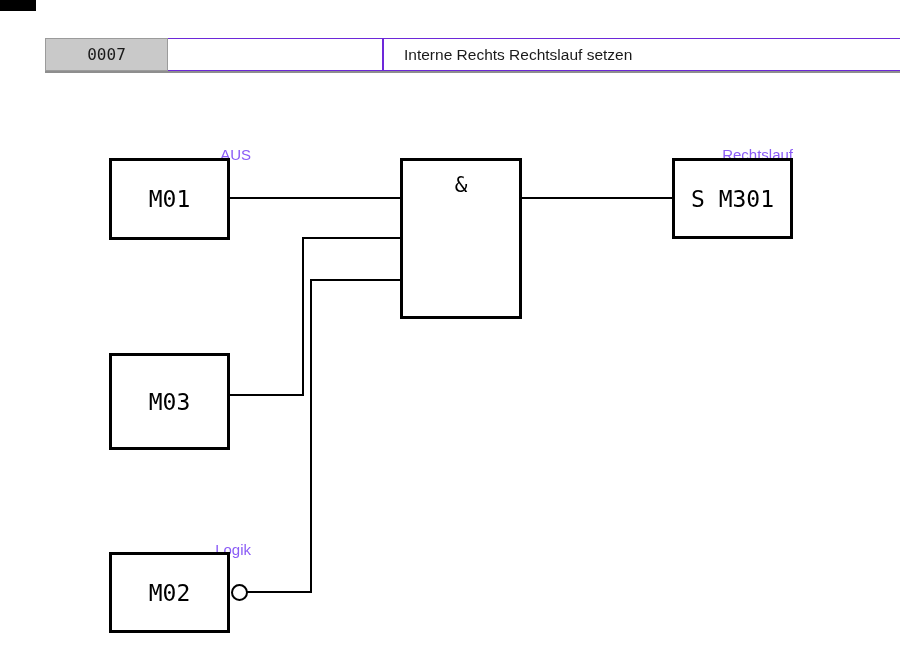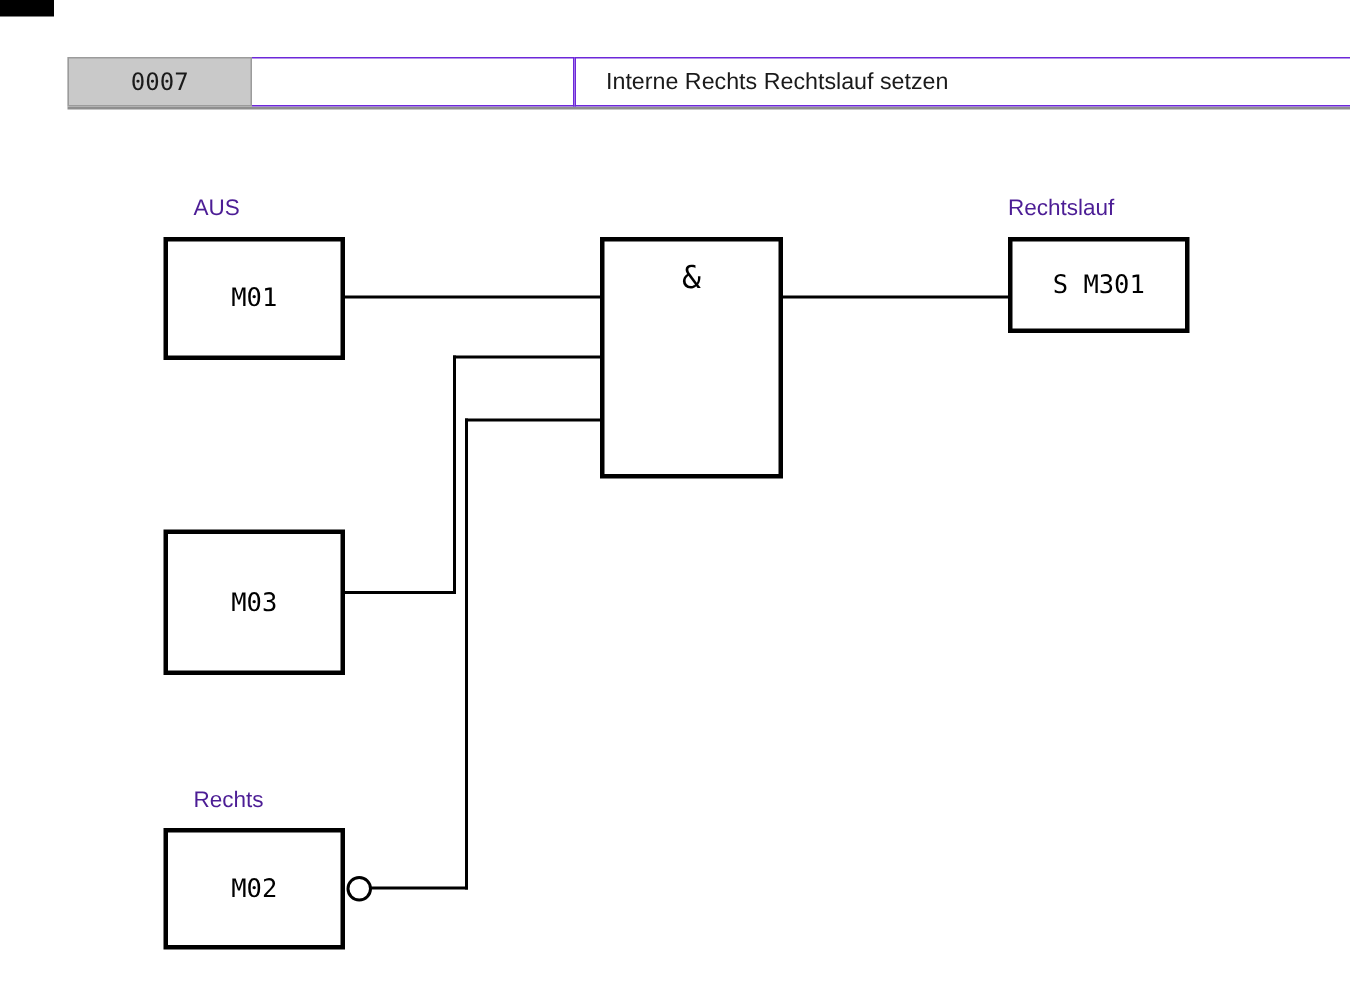--- a/index.html
+++ b/index.html
@@ -53,39 +53,39 @@
   }
 
   
   .blk{
     position:absolute;
     box-sizing:border-box;
     border:3px solid #000000;
     background:#ffffff;
     display:flex;align-items:center;justify-content:center;
     font-family:"DejaVu Sans Mono",monospace;
-    font-size:17px;color:#000000;
+    font-size:23px;color:#000000;
   }
   #blk-m01{left:109px;top:158px;width:121px;height:82px;}
   #blk-m03{left:109px;top:353px;width:121px;height:97px;}
   #blk-m02{left:109px;top:552px;width:121px;height:81px;}
-  #blk-out{left:672px;top:158px;width:121px;height:64px;}
+  #blk-out{left:672px;top:158px;width:121px;height:81px;}
   #blk-and{
     left:400px;top:158px;width:122px;height:161px;
     align-items:flex-start;
     padding-top:12px;
     font-size:21px;
   }
 
   
   .blk-label{
     position:absolute;
     width:122px;height:20px;
-    text-align:left;
-    font-size:15px;color:#4c1d95;
+    text-align:right;
+    font-size:15px;color:#8b5cf6;margin-top:16px;
   }
   #lbl-aus   {left:129px;top:130px;}
   #lbl-rechts{left:129px;top:327px;}
   #lbl-links {left:129px;top:525px;}
   #lbl-out   {left:672px;top:130px;width:121px;}
 
   
   .wire{position:absolute;background:#000000;}
   #w-in1      {left:230px;top:197px;width:170px;height:2px;}
   #w-in2-h1   {left:230px;top:394px;width:74px;height:2px;}
@@ -115,21 +115,21 @@
     <div class="hcell num">0007</div>
     <div class="hcell mid"></div>
     <div class="hcell title">Interne Rechts Rechtslauf setzen</div>
   </div>
 
   <div class="blk-label" id="lbl-aus">AUS</div>
   <div class="blk" id="blk-m01">M01</div>
 
   <div class="blk" id="blk-m03">M03</div>
 
-  <div class="blk-label" id="lbl-links">Rechts</div>
+  <div class="blk-label" id="lbl-links">Logik</div>
   <div class="blk" id="blk-m02">M02</div>
 
   <div class="blk" id="blk-and">&amp;</div>
 
   <div class="blk-label" id="lbl-out">Rechtslauf</div>
   <div class="blk" id="blk-out">S M301</div>
 
   <div class="wire" id="w-in1"></div>
   <div class="wire" id="w-in2-h1"></div>
   <div class="wire" id="w-in2-v"></div>

